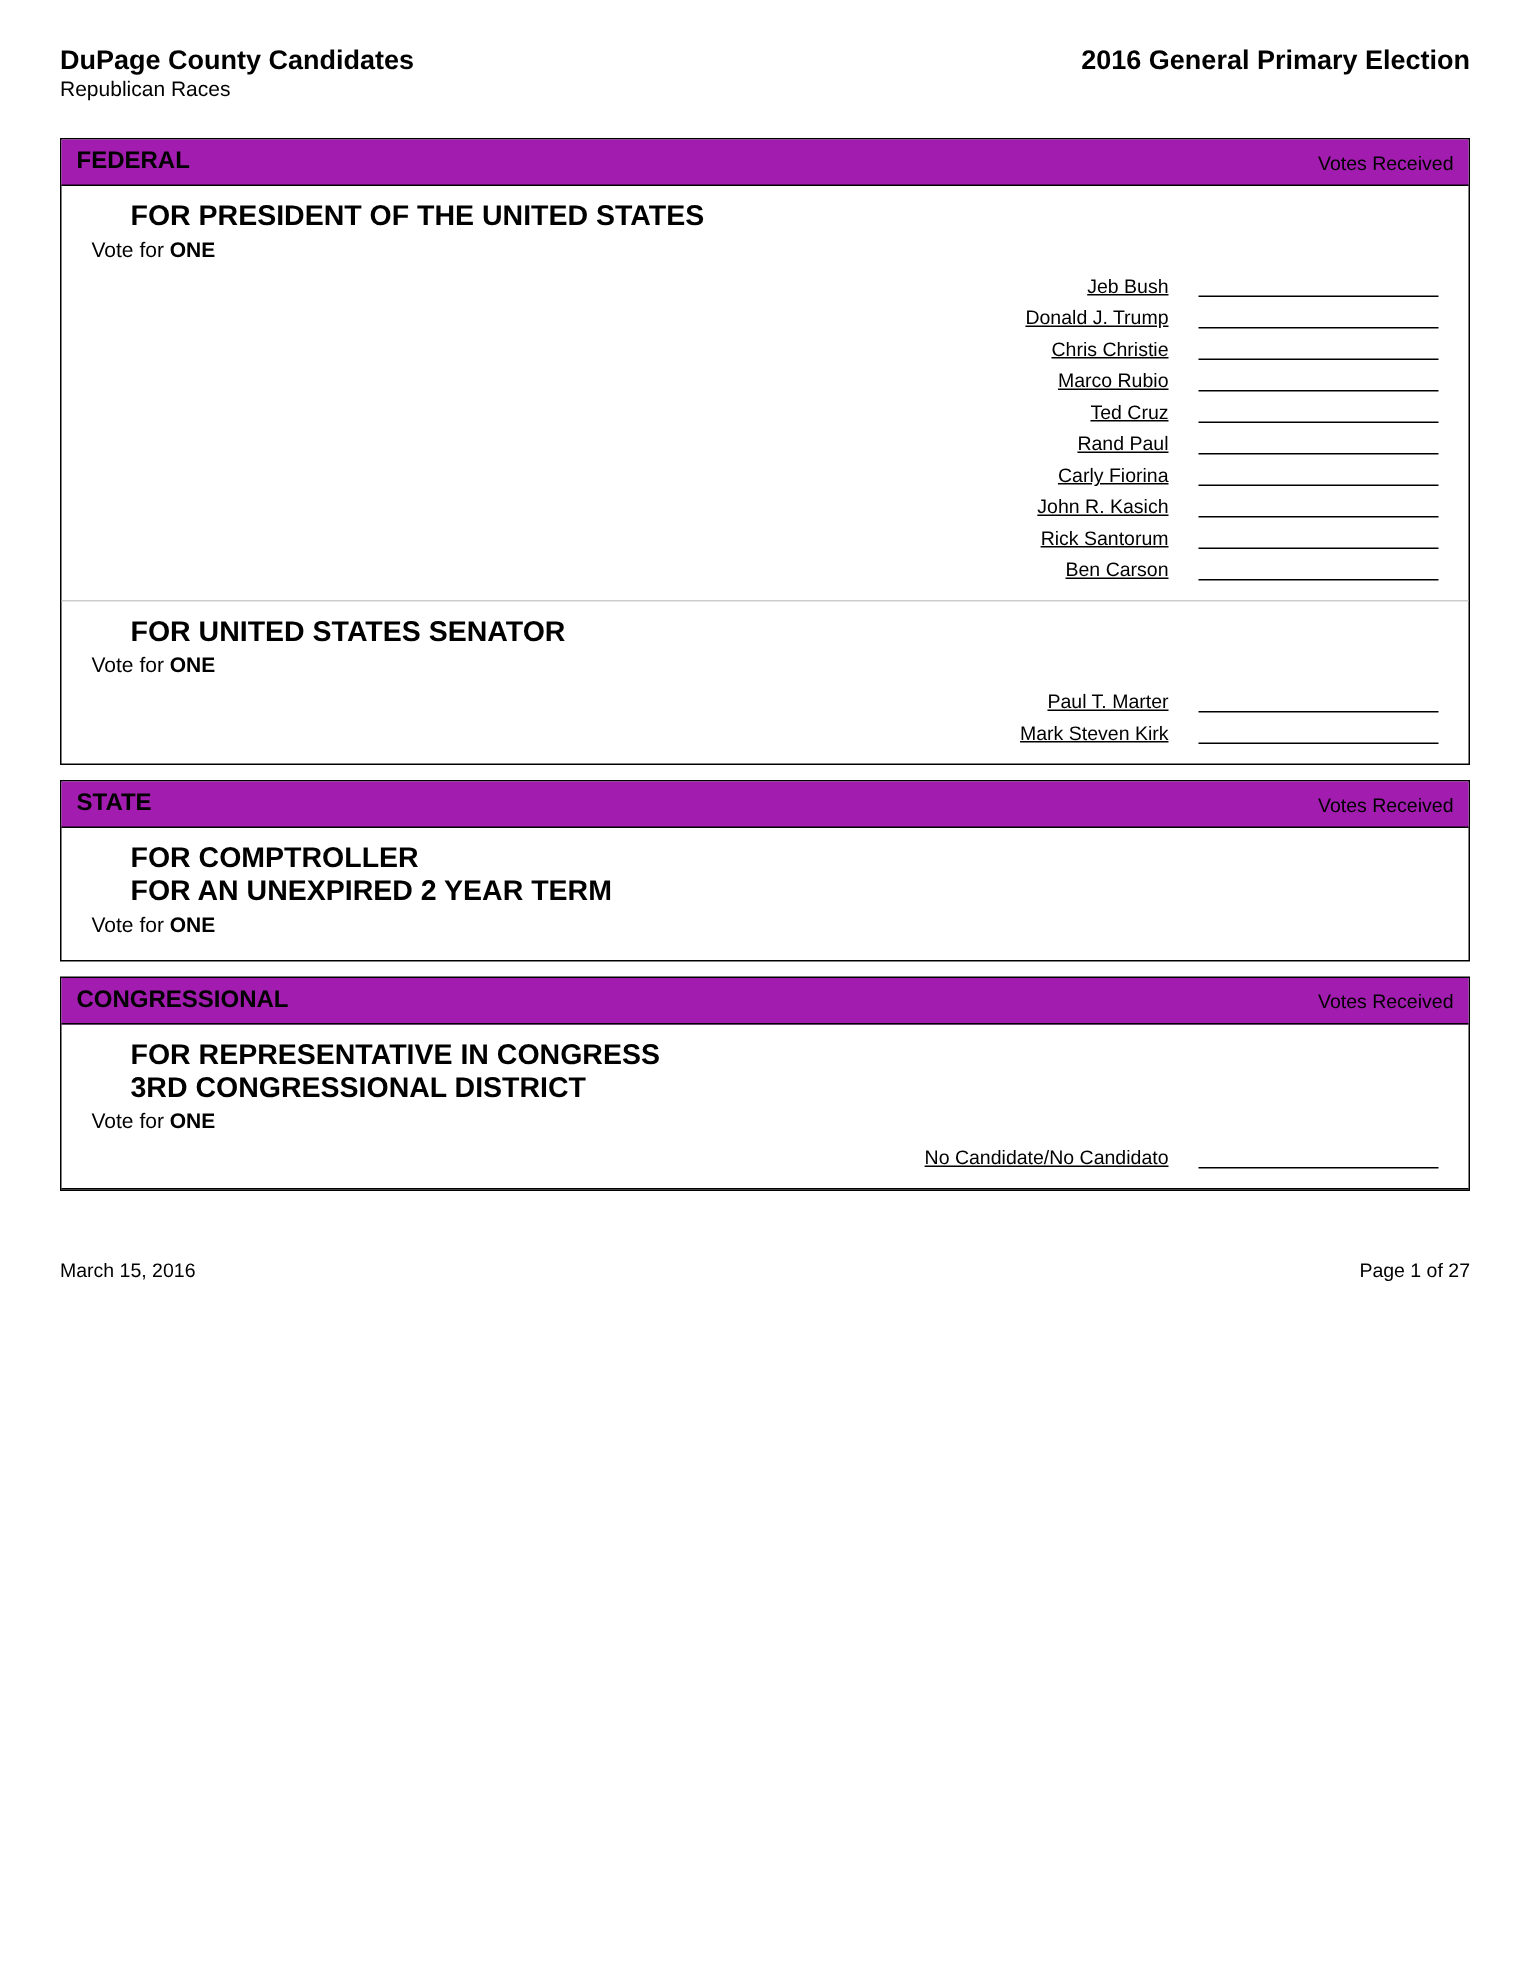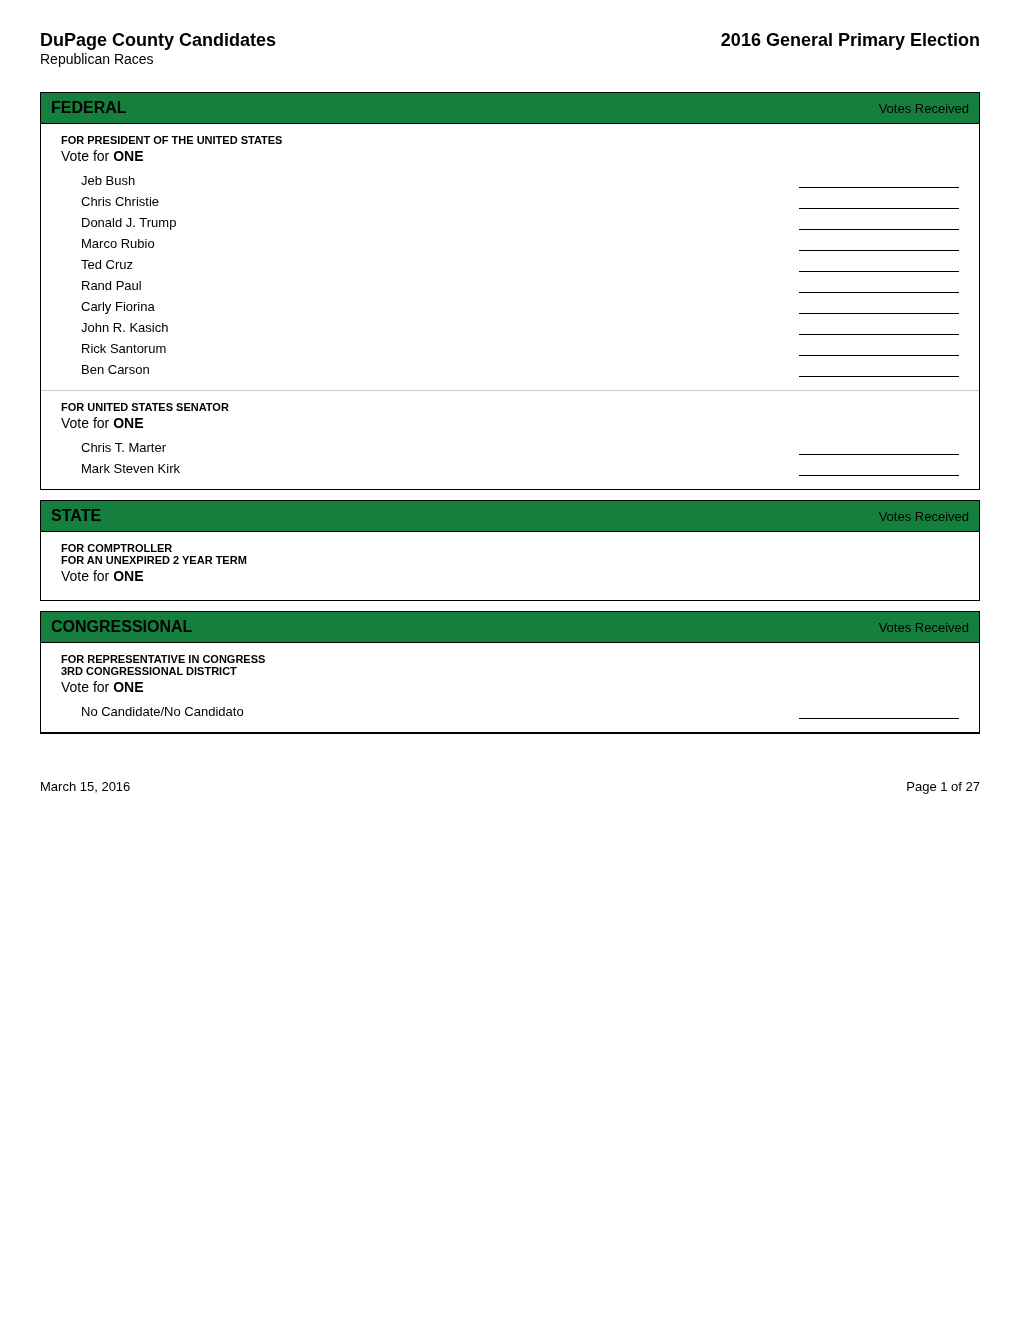--- a/index.html
+++ b/index.html
@@ -38,21 +38,21 @@
       font-size: 18px;
       font-weight: bold;
     }
 
     .section {
       border: 1px solid #000;
       margin-bottom: 0;
     }
 
     .section-header {
-      background: #15803d;
+      background: #a21caf;
       padding: 6px 10px;
       display: flex;
       justify-content: space-between;
       align-items: center;
       border-bottom: 1px solid #000;
     }
 
     .section-header-title {
       font-size: 16px;
       font-weight: bold;
@@ -66,38 +66,40 @@
       padding: 10px 20px 10px 20px;
       border-bottom: 1px solid #ccc;
     }
 
     .race:last-child {
       border-bottom: none;
     }
 
     .race-title {
       font-weight: bold;
-      font-size: 11px;
+      font-size: 19px;
       margin-bottom: 2px;
+      margin-left: 26px;
     }
 
     .vote-instruction {
       font-size: 14px;
       margin-bottom: 6px;
     }
 
     .vote-instruction strong {
       font-weight: bold;
     }
 
     .candidate-row {
       display: flex;
-      justify-content: space-between;
+      justify-content: flex-end;
       align-items: flex-end;
       padding: 3px 0 3px 20px;
+      text-decoration: underline;
     }
 
     .candidate-name {
       font-size: 13px;
     }
 
     .candidate-line {
       border-bottom: 1px solid #000;
       width: 160px;
       min-width: 160px;
@@ -136,25 +138,25 @@
   </div>
 
   <div class="race">
     <div class="race-title">FOR PRESIDENT OF THE UNITED STATES</div>
     <div class="vote-instruction">Vote for <strong>ONE</strong></div>
     <div class="candidate-row">
       <span class="candidate-name">Jeb Bush</span>
       <span class="candidate-line"></span>
     </div>
     <div class="candidate-row">
+      <span class="candidate-name">Donald J. Trump</span>
+      <span class="candidate-line"></span>
+    </div>
+    <div class="candidate-row">
       <span class="candidate-name">Chris Christie</span>
-      <span class="candidate-line"></span>
-    </div>
-    <div class="candidate-row">
-      <span class="candidate-name">Donald J. Trump</span>
       <span class="candidate-line"></span>
     </div>
     <div class="candidate-row">
       <span class="candidate-name">Marco Rubio</span>
       <span class="candidate-line"></span>
     </div>
     <div class="candidate-row">
       <span class="candidate-name">Ted Cruz</span>
       <span class="candidate-line"></span>
     </div>
@@ -177,21 +179,21 @@
     <div class="candidate-row">
       <span class="candidate-name">Ben Carson</span>
       <span class="candidate-line"></span>
     </div>
   </div>
 
   <div class="race">
     <div class="race-title">FOR UNITED STATES SENATOR</div>
     <div class="vote-instruction">Vote for <strong>ONE</strong></div>
     <div class="candidate-row">
-      <span class="candidate-name">Chris T. Marter</span>
+      <span class="candidate-name">Paul T. Marter</span>
       <span class="candidate-line"></span>
     </div>
     <div class="candidate-row">
       <span class="candidate-name">Mark Steven Kirk</span>
       <span class="candidate-line"></span>
     </div>
   </div>
 </div>
 
 <div class="section-spacer"></div>

